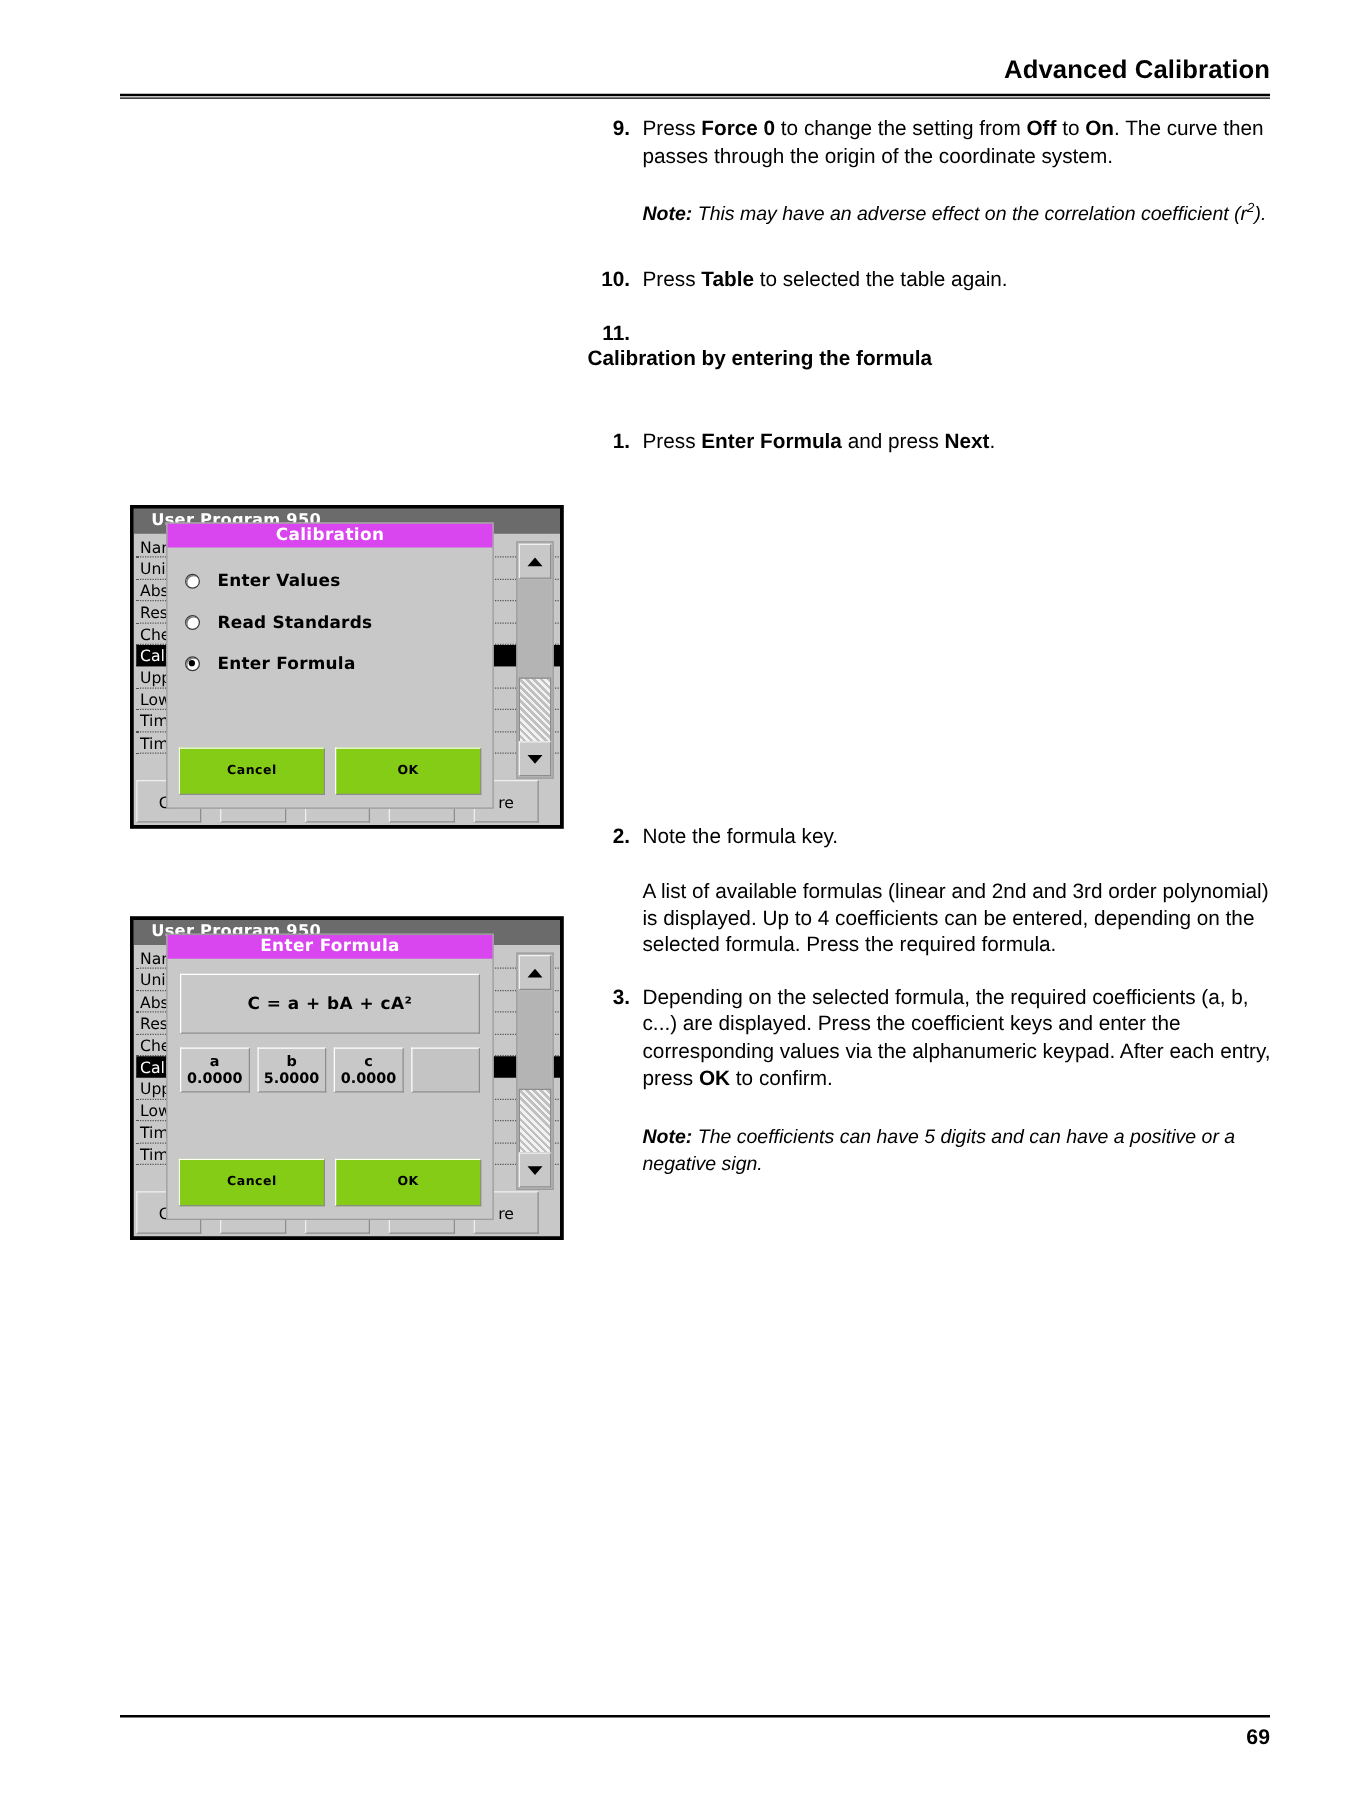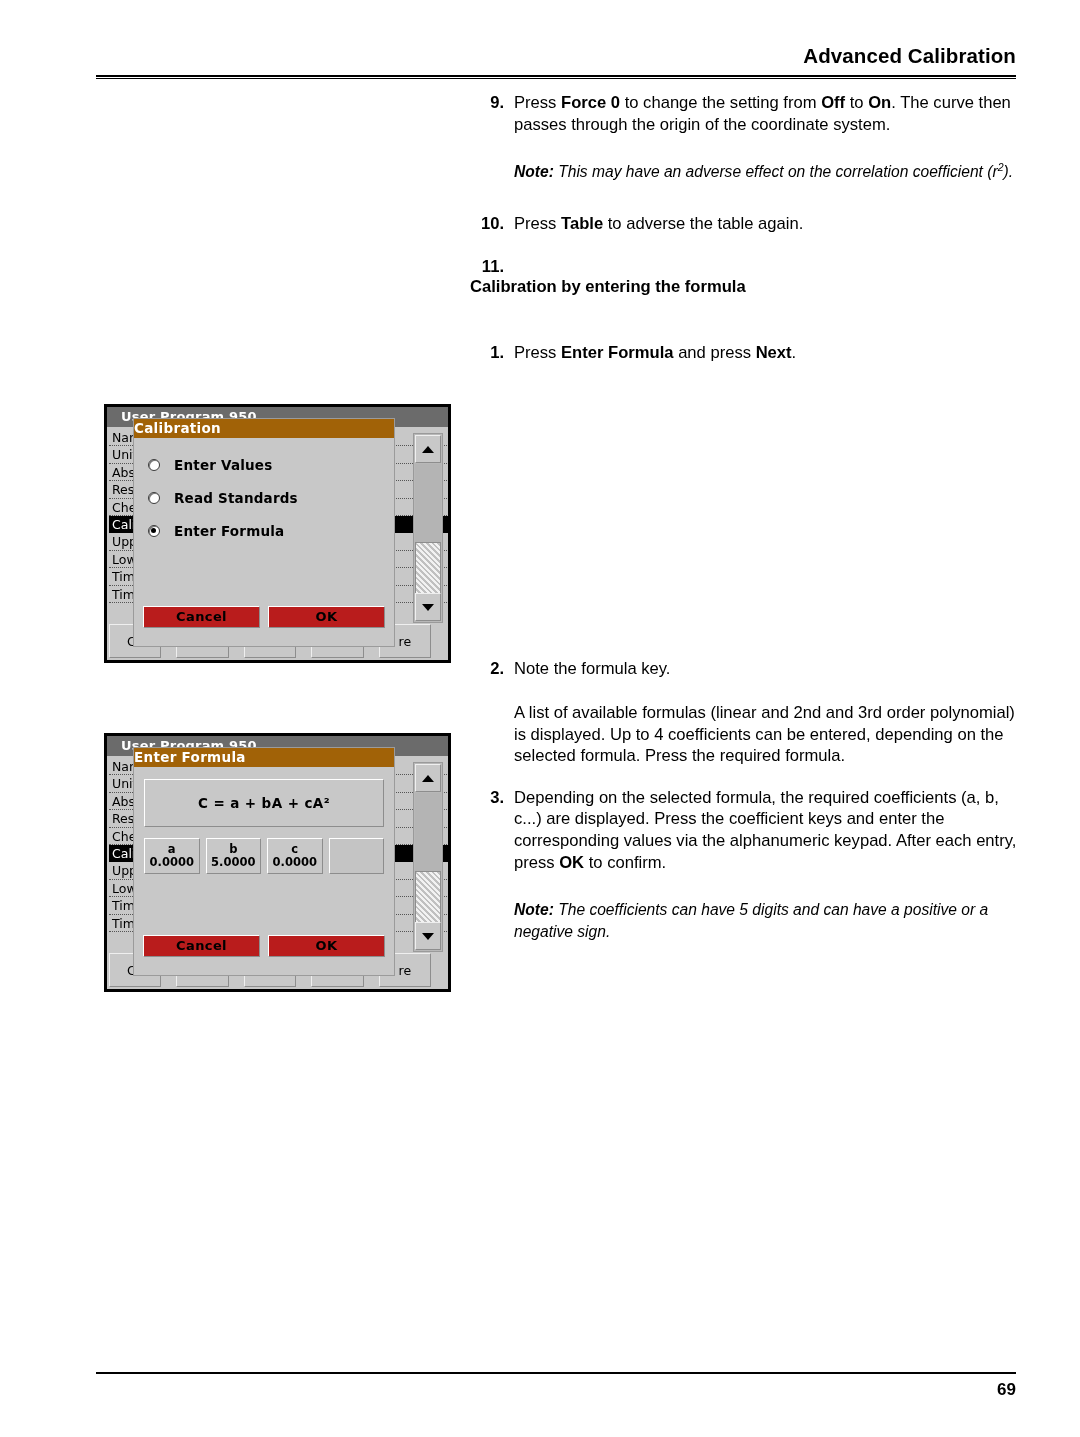--- a/index.html
+++ b/index.html
@@ -247,25 +247,25 @@
     top: 11px;
     width: 262px;
     height: 229px;
     background: #c8c8c8;
     border: 1px solid #9b9b9b;
     box-sizing: border-box;
   }
   .dev-modal-title {
     height: 19px;
     line-height: 19px;
-    background: #a16207;
+    background: #d946ef;
     color: #ffffff;
     font-size: 13.5px;
     font-weight: bold;
-    text-align: left;
+    text-align: center;
     letter-spacing: .3px;
   }
   .dev-modal-body {
     position: absolute;
     left: 0; right: 0;
     top: 19px;
     bottom: 52px;
   }
   
   .radio-list { padding: 16px 0 0 14px; }
@@ -346,30 +346,30 @@
     bottom: 0;
     height: 52px;
     display: flex;
     align-items: center;
     padding: 0 9px 7px 9px;
     box-sizing: border-box;
     gap: 8px;
   }
   .dev-btn {
     flex: 1;
-    height: 22px;
-    background: #b91c1c;
+    height: 38px;
+    background: #84cc16;
     border: 1px solid #8d8d8d;
     border-top-color: #ffffff;
     border-left-color: #ffffff;
     box-sizing: border-box;
     display: flex;
     align-items: center;
     justify-content: center;
-    font-size: 13px;
+    font-size: 10px;
     font-weight: bold;
     letter-spacing: .4px;
   }
 </style>
 </head>
 <body>
 
 <div class="page">
 
   <div class="header-title">Advanced Calibration</div>
@@ -383,21 +383,21 @@
     </div>
 
     <div class="sp-26"></div>
 
     <div class="note"><span class="note-lead">Note:</span><span> This may have an adverse effect on the correlation coefficient (r</span><sup>2</sup><span>).</span></div>
 
     <div class="sp-30"></div>
 
     <div class="num-item">
       <span class="num">10.</span>
-      <span><span>Press </span><b>Table</b><span> to adverse the table again.</span></span>
+      <span><span>Press </span><b>Table</b><span> to selected the table again.</span></span>
     </div>
 
     <div class="sp-22"></div>
 
     <div class="num-item">
       <span class="num">11.</span>
     </div>
 
     <div class="sp-20"></div>
 

